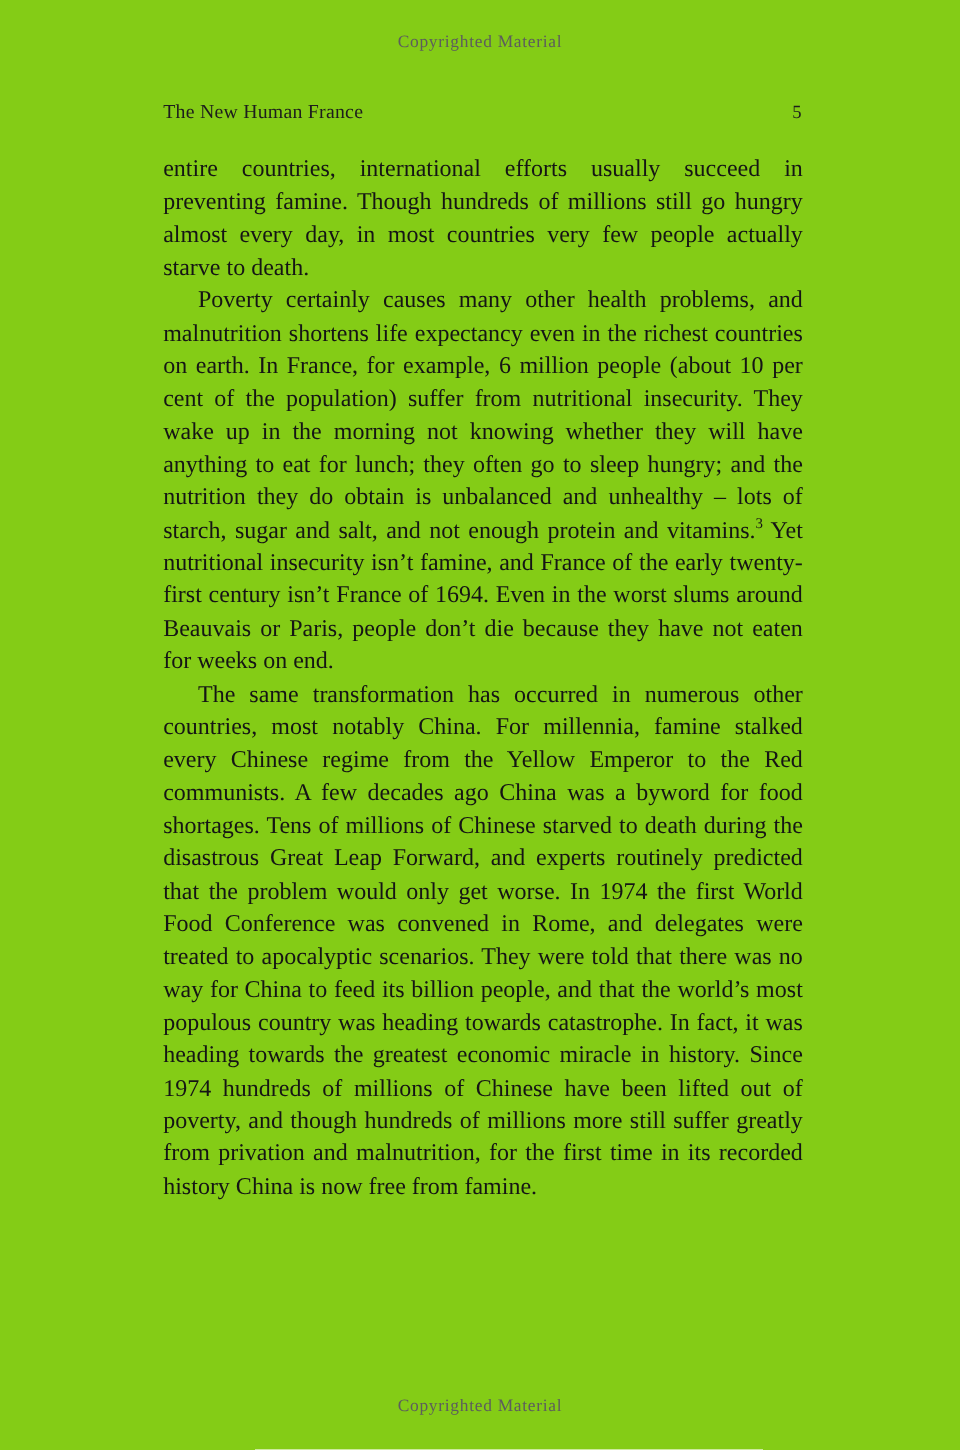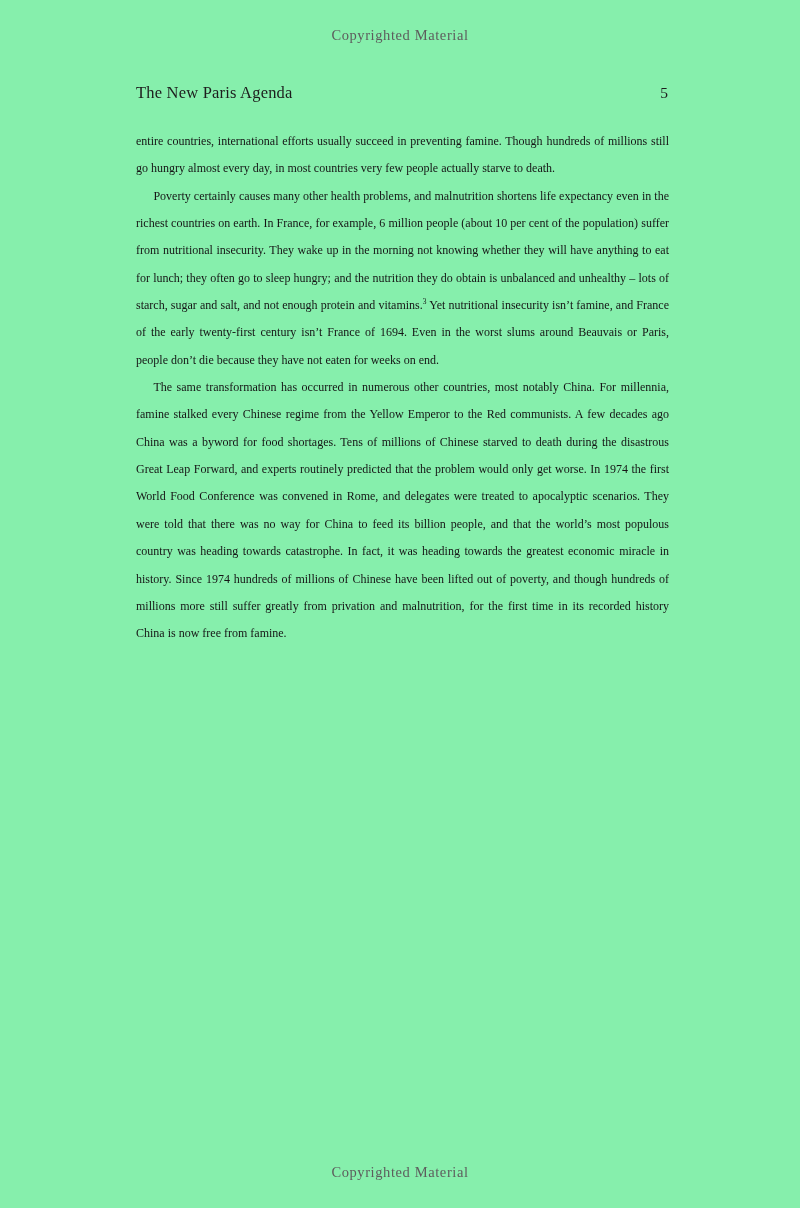--- a/index.html
+++ b/index.html
@@ -11,21 +11,21 @@
     width: 800px;
     height: 1208px;
     position: relative;
     font-family: "Liberation Serif", serif;
     color: #1a1a1a;
     -webkit-font-smoothing: antialiased;
   }
   .page {
     position: absolute;
     inset: 0;
-    background: #86efac;
+    background: #84cc16;
   }
   .watermark {
     position: absolute;
     left: 0;
     right: 0;
     text-align: center;
     font-family: "Liberation Serif", serif;
     font-size: 14.5px;
     letter-spacing: 0.6px;
     color: #5d5d5d;
@@ -49,21 +49,21 @@
   }
   .running-head .folio {
     font-size: 15.5px;
   }
 
   .body-text {
     position: absolute;
     top: 128px;
     left: 136px;
     width: 533px;
-    font-size: 12px;
+    font-size: 20px;
     line-height: 27.35px;
     text-align: justify;
     text-justify: inter-word;
     color: #151515;
     hyphens: manual;
   }
   .body-text p {
     margin: 0;
   }
   .body-text p.indent {
@@ -80,21 +80,21 @@
   }
 </style>
 </head>
 <body>
 
 <div class="page">
 
   <div class="watermark watermark-top">Copyrighted Material</div>
 
   <div class="running-head">
-    <span class="title">The New Paris Agenda</span>
+    <span class="title">The New Human France</span>
     <span class="folio">5</span>
   </div>
 
   <div class="body-text">
     <p>entire countries, international efforts usually succeed in preventing famine. Though hundreds of millions still go hungry almost every day, in most countries very few people actually starve to death.</p>
 
     <p class="indent"><span>Poverty certainly causes many other health problems, and malnutrition shortens life expectancy even in the richest countries on earth. In France, for example, 6 million people (about 10 per cent of the population) suffer from nutritional insecurity. They wake up in the morning not knowing whether they will have anything to eat for lunch; they often go to sleep hungry; and the nutrition they do obtain is unbalanced and unhealthy – lots of starch, sugar and salt, and not enough protein and vitamins.</span><sup class="fn">3</sup><span> Yet nutritional insecurity isn’t famine, and France of the early twenty-first century isn’t France of 1694. Even in the worst slums around Beauvais or Paris, people don’t die because they have not eaten for weeks on end.</span></p>
 
     <p class="indent">The same transformation has occurred in numerous other countries, most notably China. For millennia, famine stalked every Chinese regime from the Yellow Emperor to the Red communists. A few decades ago China was a byword for food shortages. Tens of millions of Chinese starved to death during the disastrous Great Leap Forward, and experts routinely predicted that the problem would only get worse. In 1974 the first World Food Conference was convened in Rome, and delegates were treated to apocalyptic scenarios. They were told that there was no way for China to feed its billion people, and that the world’s most populous country was heading towards catastrophe. In fact, it was heading towards the greatest economic miracle in history. Since 1974 hundreds of millions of Chinese have been lifted out of poverty, and though hundreds of millions more still suffer greatly from privation and malnutrition, for the first time in its recorded history China is now free from famine.</p>
 

